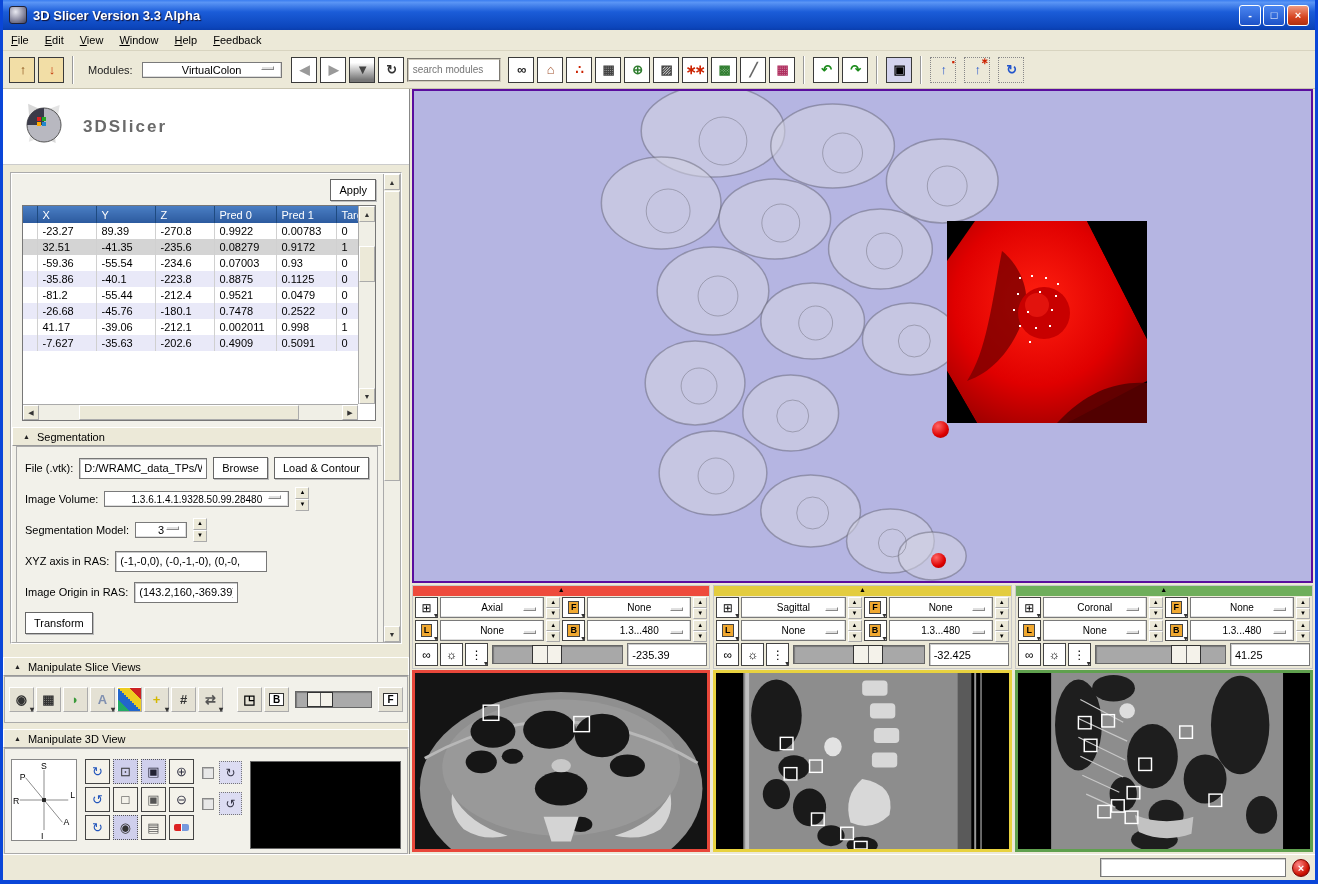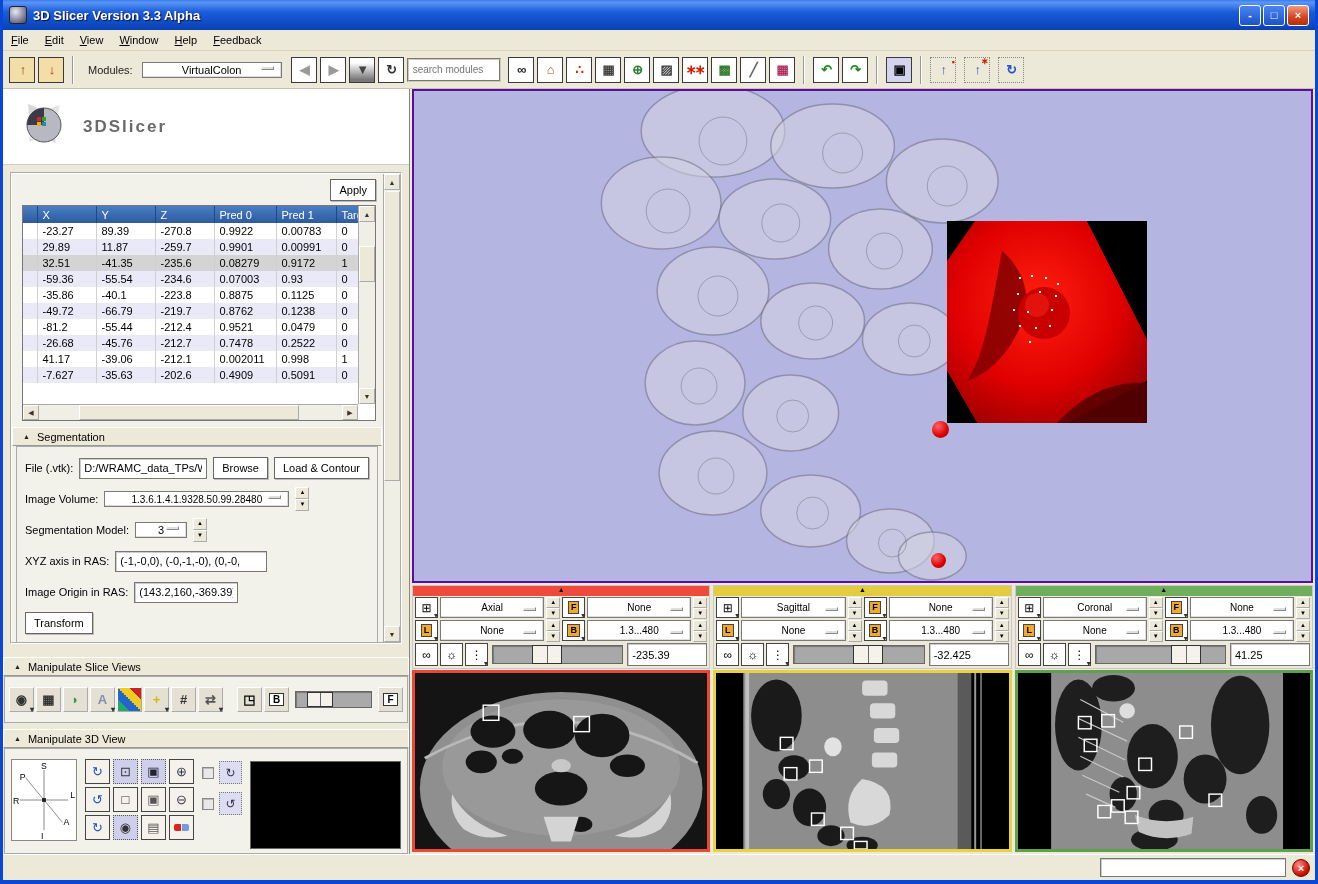--- a/index.html
+++ b/index.html
@@ -296,29 +296,20 @@
               <tbody data-name="prediction-table-body">
                   <tr data-name="table-row">
                   <td></td>
                   <td>-23.27</td>
                   <td>89.39</td>
                   <td>-270.8</td>
                   <td>0.9922</td>
                   <td>0.00783</td>
                   <td>0</td>
                 </tr>
-                  <tr data-name="table-row">
-                  <td></td>
-                  <td>29.89</td>
-                  <td>11.87</td>
-                  <td>-259.7</td>
-                  <td>0.9901</td>
-                  <td>0.00991</td>
-                  <td>0</td>
-                </tr>
                   <tr data-name="table-row" class="selected">
                   <td></td>
                   <td>32.51</td>
                   <td>-41.35</td>
                   <td>-235.6</td>
                   <td>0.08279</td>
                   <td>0.9172</td>
                   <td>1</td>
                 </tr>
                   <tr data-name="table-row">
@@ -334,41 +325,32 @@
                   <td></td>
                   <td>-35.86</td>
                   <td>-40.1</td>
                   <td>-223.8</td>
                   <td>0.8875</td>
                   <td>0.1125</td>
                   <td>0</td>
                 </tr>
                   <tr data-name="table-row">
                   <td></td>
-                  <td>-49.72</td>
-                  <td>-66.79</td>
-                  <td>-219.7</td>
-                  <td>0.8762</td>
-                  <td>0.1238</td>
-                  <td>0</td>
-                </tr>
-                  <tr data-name="table-row">
-                  <td></td>
                   <td>-81.2</td>
                   <td>-55.44</td>
                   <td>-212.4</td>
                   <td>0.9521</td>
                   <td>0.0479</td>
                   <td>0</td>
                 </tr>
                   <tr data-name="table-row">
                   <td></td>
                   <td>-26.68</td>
                   <td>-45.76</td>
-                  <td>-212.7</td>
+                  <td>-180.1</td>
                   <td>0.7478</td>
                   <td>0.2522</td>
                   <td>0</td>
                 </tr>
                   <tr data-name="table-row">
                   <td></td>
                   <td>41.17</td>
                   <td>-39.06</td>
                   <td>-212.1</td>
                   <td>0.002011</td>

